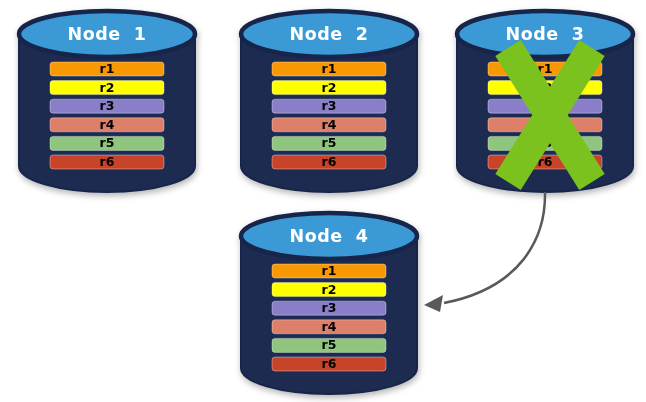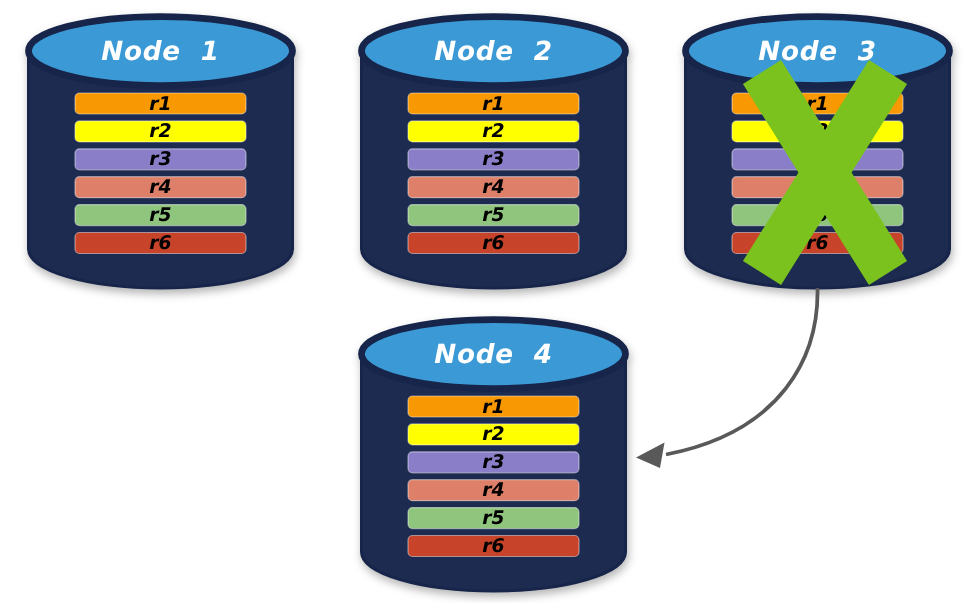--- a/index.html
+++ b/index.html
@@ -2,21 +2,20 @@
 <html><head>
 <meta charset="utf-8">
 <style>
   html,body{margin:0;padding:0;background:#ffffff;}
   #canvas{
     position:relative;
     width:646px;height:402px;
     background:#ffffff;
     overflow:hidden;
     font-family:"DejaVu Sans", sans-serif;
-    font-style:italic;
   }
   .node{
     position:absolute;
     filter:drop-shadow(1px 3px 3px rgba(90,90,90,0.45));
   }
   .pos-1{left:14px;top:2px;}
   .pos-2{left:236px;top:2px;}
   .pos-3{left:452px;top:2px;}
   .pos-4{left:236px;top:204px;}
   .node-title{

